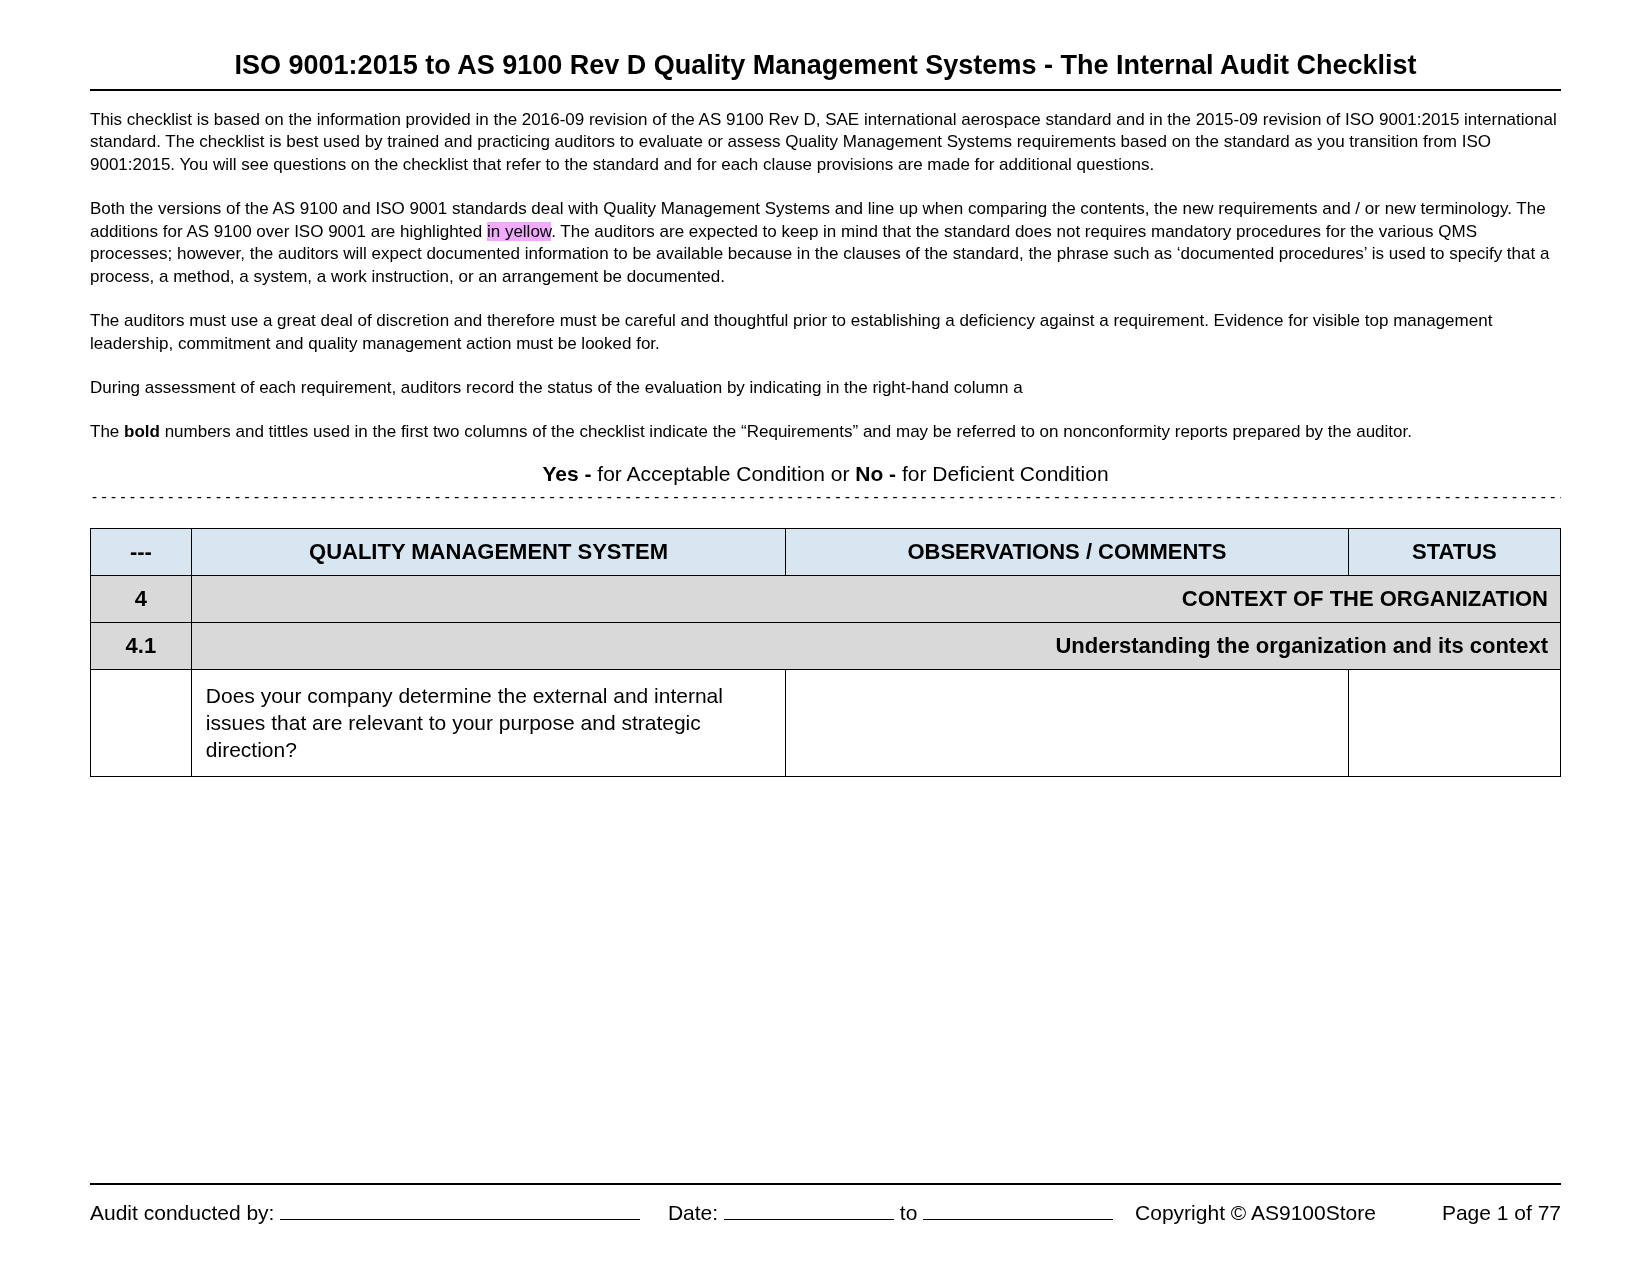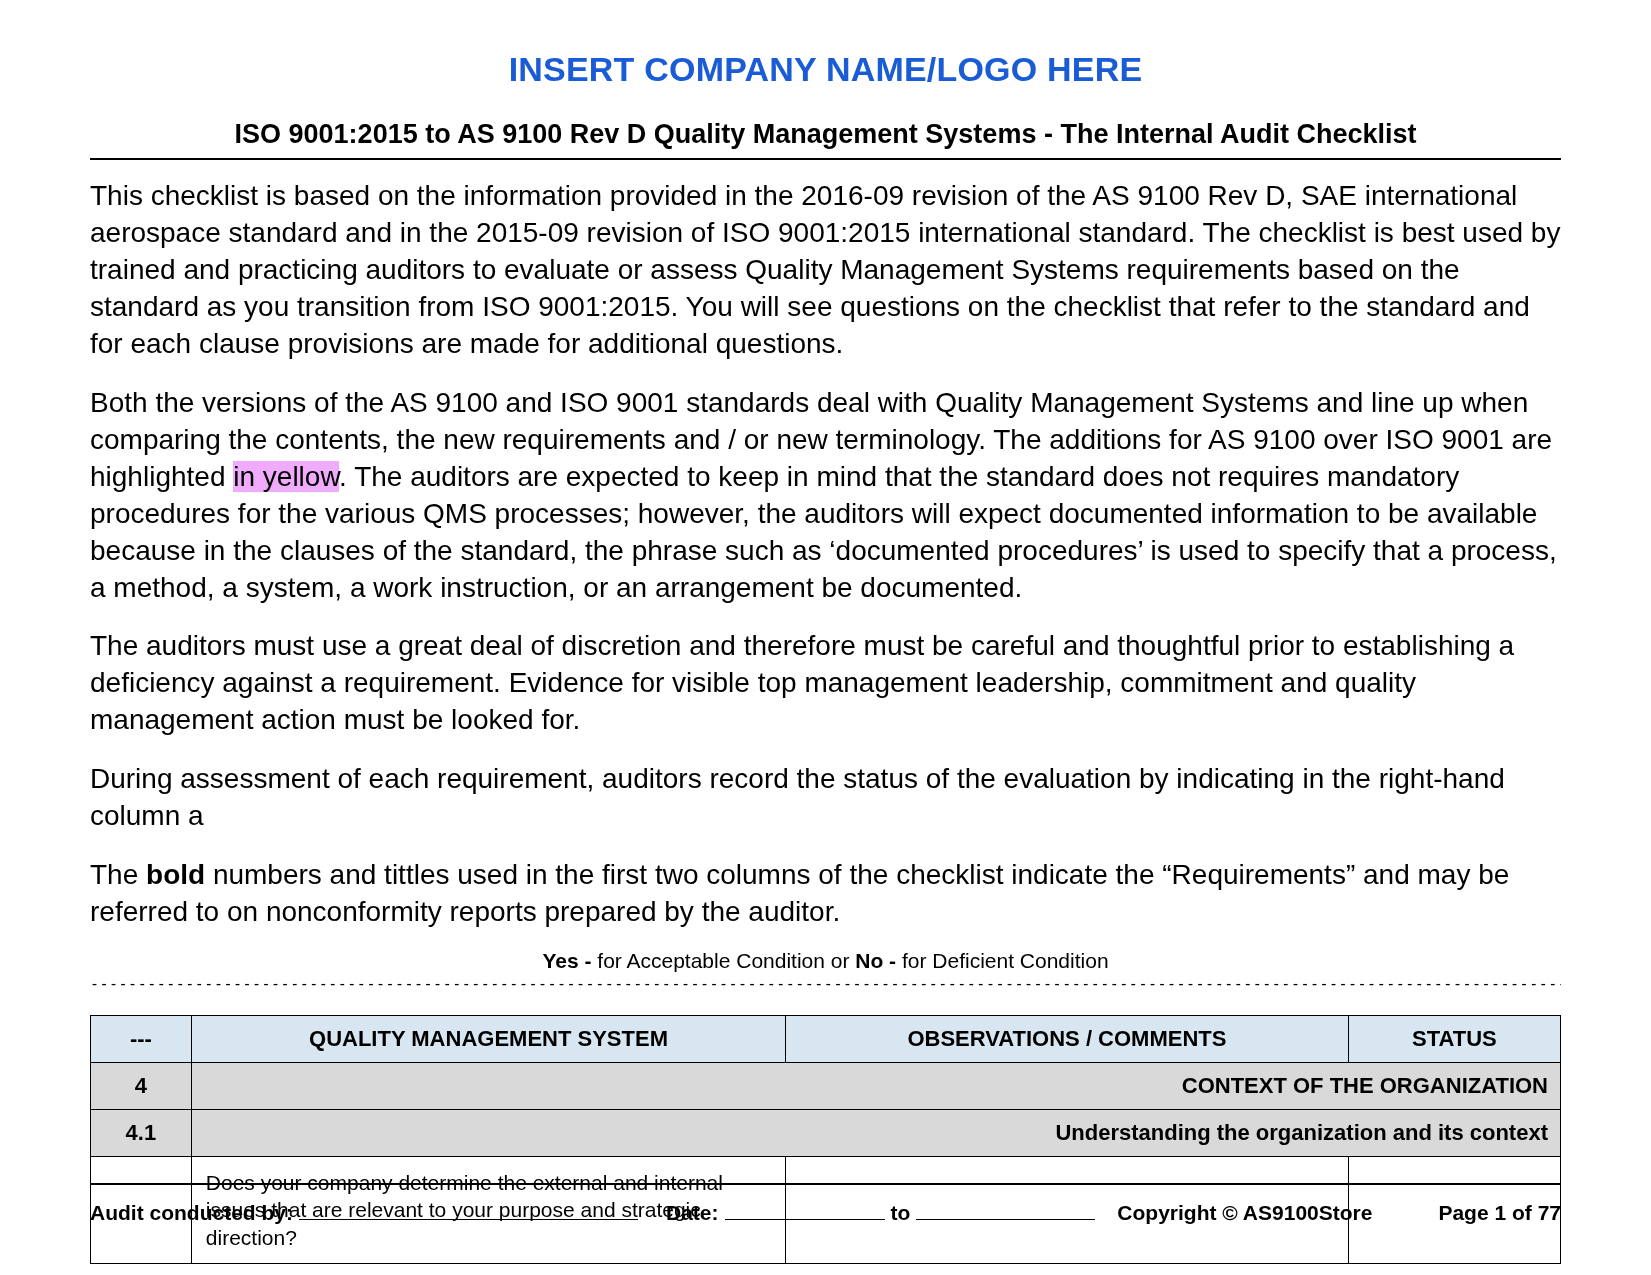--- a/index.html
+++ b/index.html
@@ -30,21 +30,21 @@
     font-weight: bold;
     font-size: 27px;
     margin-bottom: 8px;
   }
   .hr-line {
     border: none;
     border-top: 2px solid #000;
     margin: 0 0 18px 0;
   }
   .intro p {
-    font-size: 28px;
+    font-size: 17px;
     line-height: 1.32;
     margin-bottom: 22px;
   }
   .intro .highlight {
     background: #f0abfc;
   }
   .intro .bold { font-weight: bold; }
   .legend-line {
     text-align: center;
     font-size: 21px;
@@ -89,21 +89,20 @@
     font-size: 21px;
     line-height: 1.3;
     padding: 12px 14px;
   }
   tr.question-row td.col-num { background: #fff; }
   .footer-area {
     position: absolute;
     left: 90px;
     right: 90px;
     bottom: 50px;
-    font-weight: bold;
   }
   .footer-line {
     border: none;
     border-top: 2px solid #000;
     margin-bottom: 16px;
   }
   .footer-row {
     font-size: 21px;
     display: flex;
     align-items: baseline;
@@ -119,21 +118,20 @@
   .blank-med2 { width: 190px; }
   .footer-row .spacer { flex: 0 0 16px; }
   .footer-row .copyright { margin-left: 16px; }
   .footer-row .pageinfo { margin-left: 60px; }
 </style>
 </head>
 <body>
 
 <div class="page">
 
-  <div class="company-placeholder">INSERT COMPANY NAME/LOGO HERE</div>
 
   <div class="doc-title">ISO 9001:2015 to AS 9100 Rev D  Quality Management Systems - The Internal Audit Checklist</div>
 
   <hr class="hr-line">
 
   <div class="intro">
     <p>This checklist is based on the information provided in the 2016-09 revision of the AS 9100 Rev D, SAE international aerospace standard and in the 2015-09 revision of ISO 9001:2015 international standard. The checklist is best used by trained and practicing auditors to evaluate or assess Quality Management Systems requirements based on the standard as you transition from ISO 9001:2015. You will see questions on the checklist that refer to the standard and for each clause provisions are made for additional questions.</p>
     <p>
       <span>Both the versions of the AS 9100 and ISO 9001 standards deal with Quality Management Systems and line up when comparing the contents, the new requirements and / or new terminology. The additions for AS 9100 over ISO 9001 are highlighted </span><span class="highlight">in yellow</span><span>. The auditors are expected to keep in mind that the standard does not requires mandatory procedures for the various QMS processes; however, the auditors will expect documented information to be available because in the clauses of the standard, the phrase such as ‘documented procedures’ is used to specify that a process, a method, a system, a work instruction, or an arrangement be documented.</span>
     </p>

